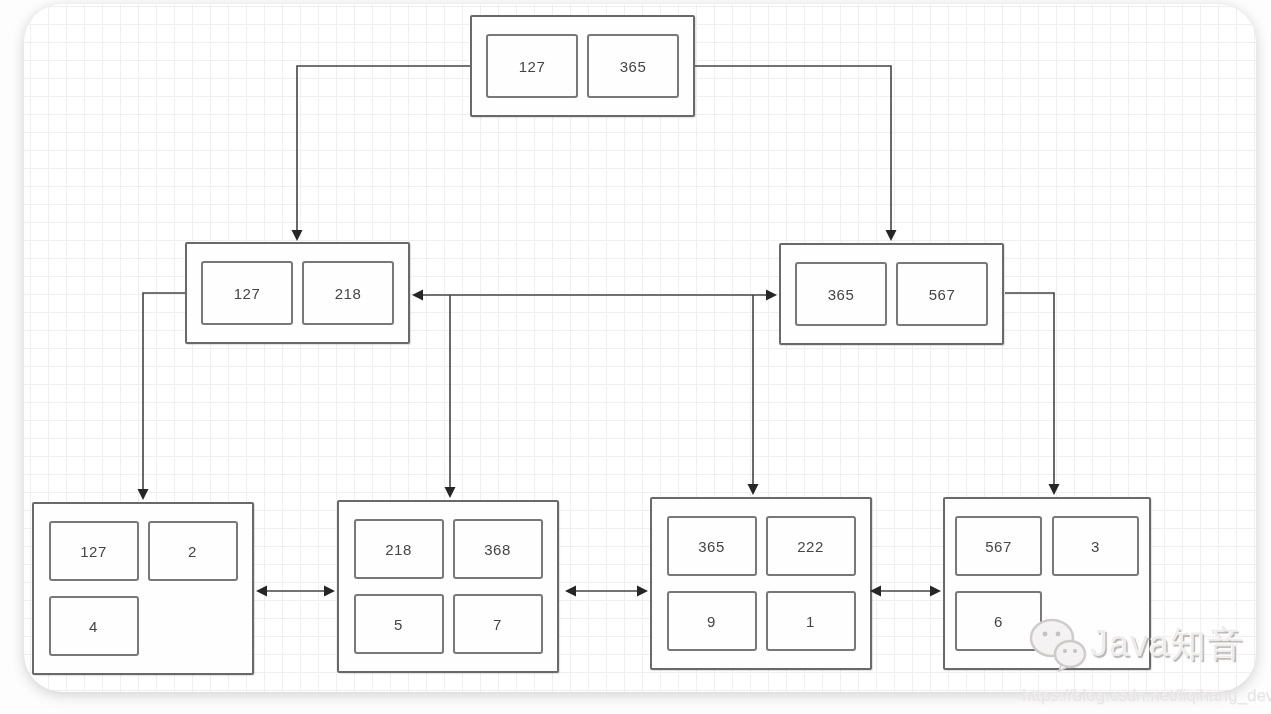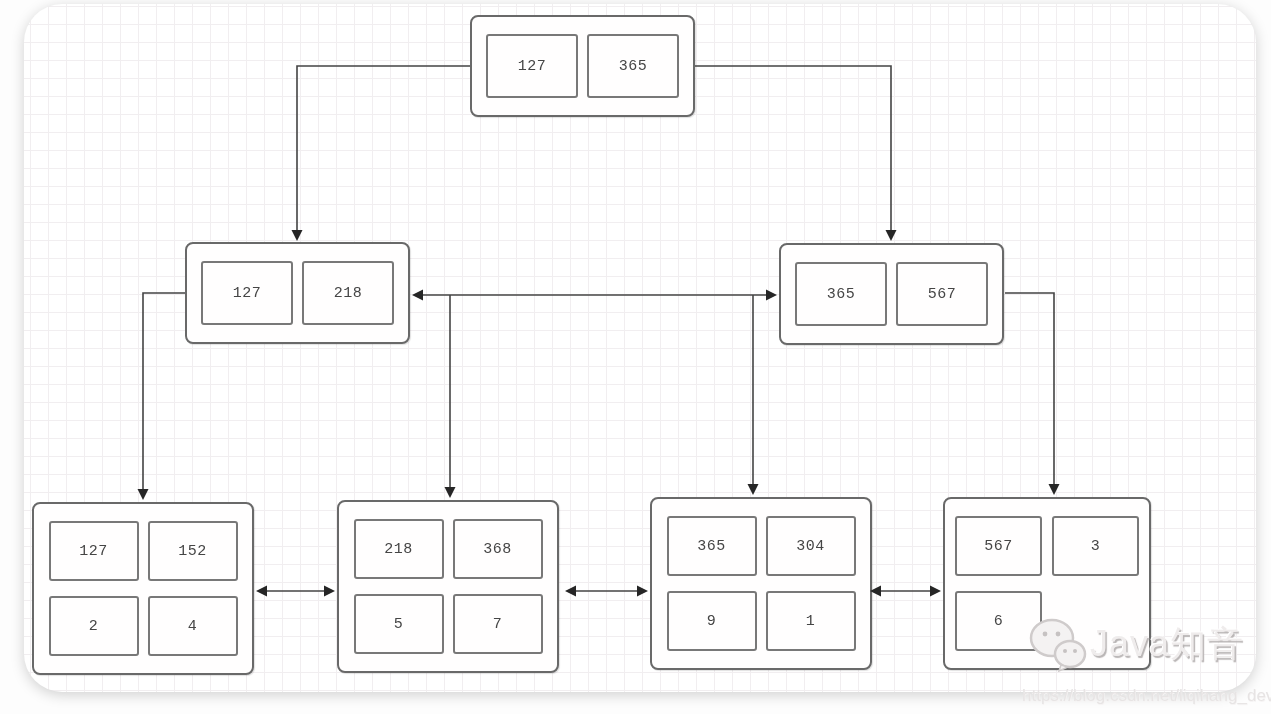--- a/index.html
+++ b/index.html
@@ -4,22 +4,22 @@
 <style>
   html,body{margin:0;padding:0;width:1271px;height:714px;background:#fdfdfd;overflow:hidden;
     font-family:"Liberation Sans",sans-serif;}
   .stage{position:relative;width:1271px;height:714px;}
   .panel{position:absolute;left:24px;top:4px;width:1232px;height:688px;background:#ffffff;
     border-radius:38px;overflow:hidden;
     box-shadow:0 3px 14px rgba(0,0,0,0.18);
     background-image:linear-gradient(to right,#f1eef0 1px,transparent 1px),
                      linear-gradient(to bottom,#f1eef0 1px,transparent 1px);
     background-size:18px 18px;background-position:6px 2px;}
-  .node{position:absolute;background:#fffefe;border:2px solid #696969;border-radius:8px;
-    box-sizing:border-box;box-shadow:1px 1px 1px rgba(0,0,0,0.12);font-family:Liberation Mono, monospace;}
+  .node{position:absolute;background:#fffefe;border:2px solid #696969;border-radius:2px;
+    box-sizing:border-box;box-shadow:1px 1px 1px rgba(0,0,0,0.12);}
   .internal{width:225px;height:102px;display:flex;align-items:center;justify-content:center;gap:9px;}
   .cell{background:#fffefe;border:2px solid #787878;border-radius:3px;box-sizing:border-box;
     display:flex;align-items:center;justify-content:center;
     font-size:15px;color:#454545;letter-spacing:0.5px;}
   .internal .cell{width:92px;height:64px;}
   .leaf{width:222px;height:173px;display:grid;grid-template-columns:90px 90px;
     grid-auto-rows:60px;column-gap:9px;row-gap:15px;justify-content:center;align-content:center;}
   .leaf-narrow{width:208px;grid-template-columns:87px 87px;column-gap:10px;}
   svg.edges{position:absolute;left:0;top:0;width:1271px;height:714px;pointer-events:none;}
   svg.edges polyline,svg.edges line{fill:none;stroke:#444444;stroke-width:1.6;}
@@ -45,33 +45,32 @@
       <div class="cell">127</div>
       <div class="cell">218</div>
     </div>
     <div class="node internal" style="left:755px;top:239px">
       <div class="cell">365</div>
       <div class="cell">567</div>
     </div>
 
     <div class="node leaf" style="left:8px;top:498px">
       <div class="cell">127</div>
-      <div class="cell">152</div>
       <div class="cell">2</div>
       <div class="cell">4</div>
     </div>
     <div class="node leaf" style="left:313px;top:496px">
       <div class="cell">218</div>
       <div class="cell">368</div>
       <div class="cell">5</div>
       <div class="cell">7</div>
     </div>
     <div class="node leaf" style="left:626px;top:493px">
       <div class="cell">365</div>
-      <div class="cell">304</div>
+      <div class="cell">222</div>
       <div class="cell">9</div>
       <div class="cell">1</div>
     </div>
     <div class="node leaf leaf-narrow" style="left:919px;top:493px">
       <div class="cell">567</div>
       <div class="cell">3</div>
       <div class="cell">6</div>
     </div>
   </div>
 

